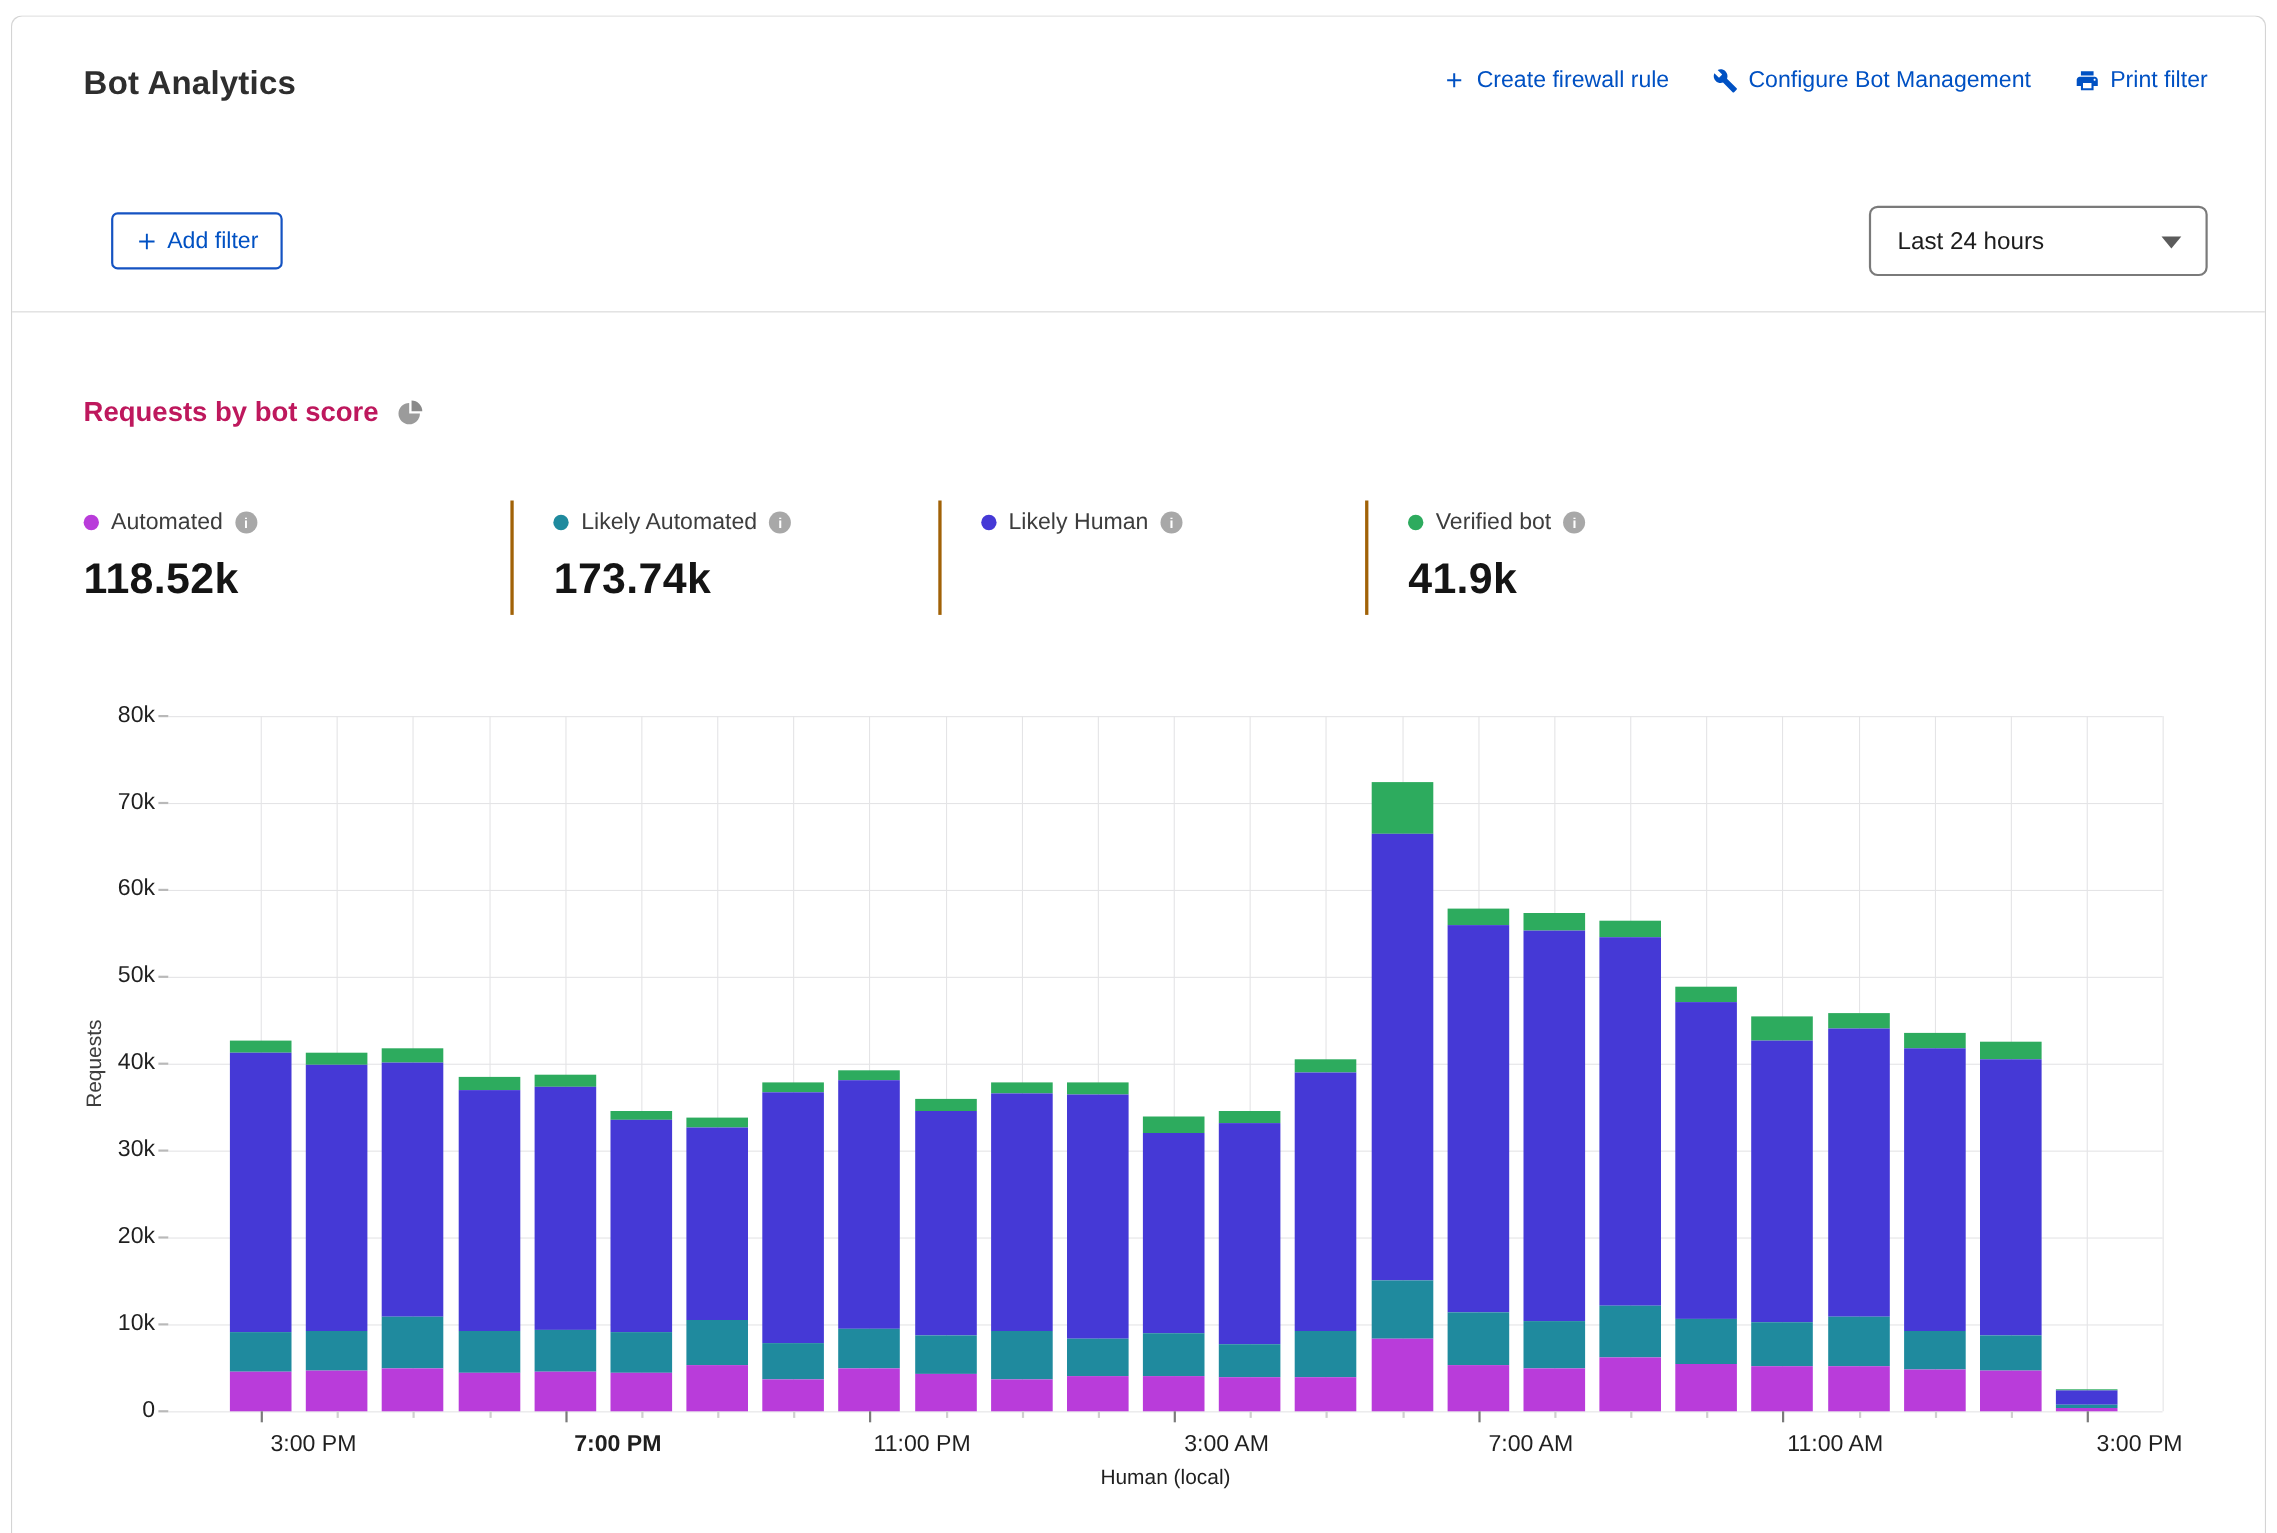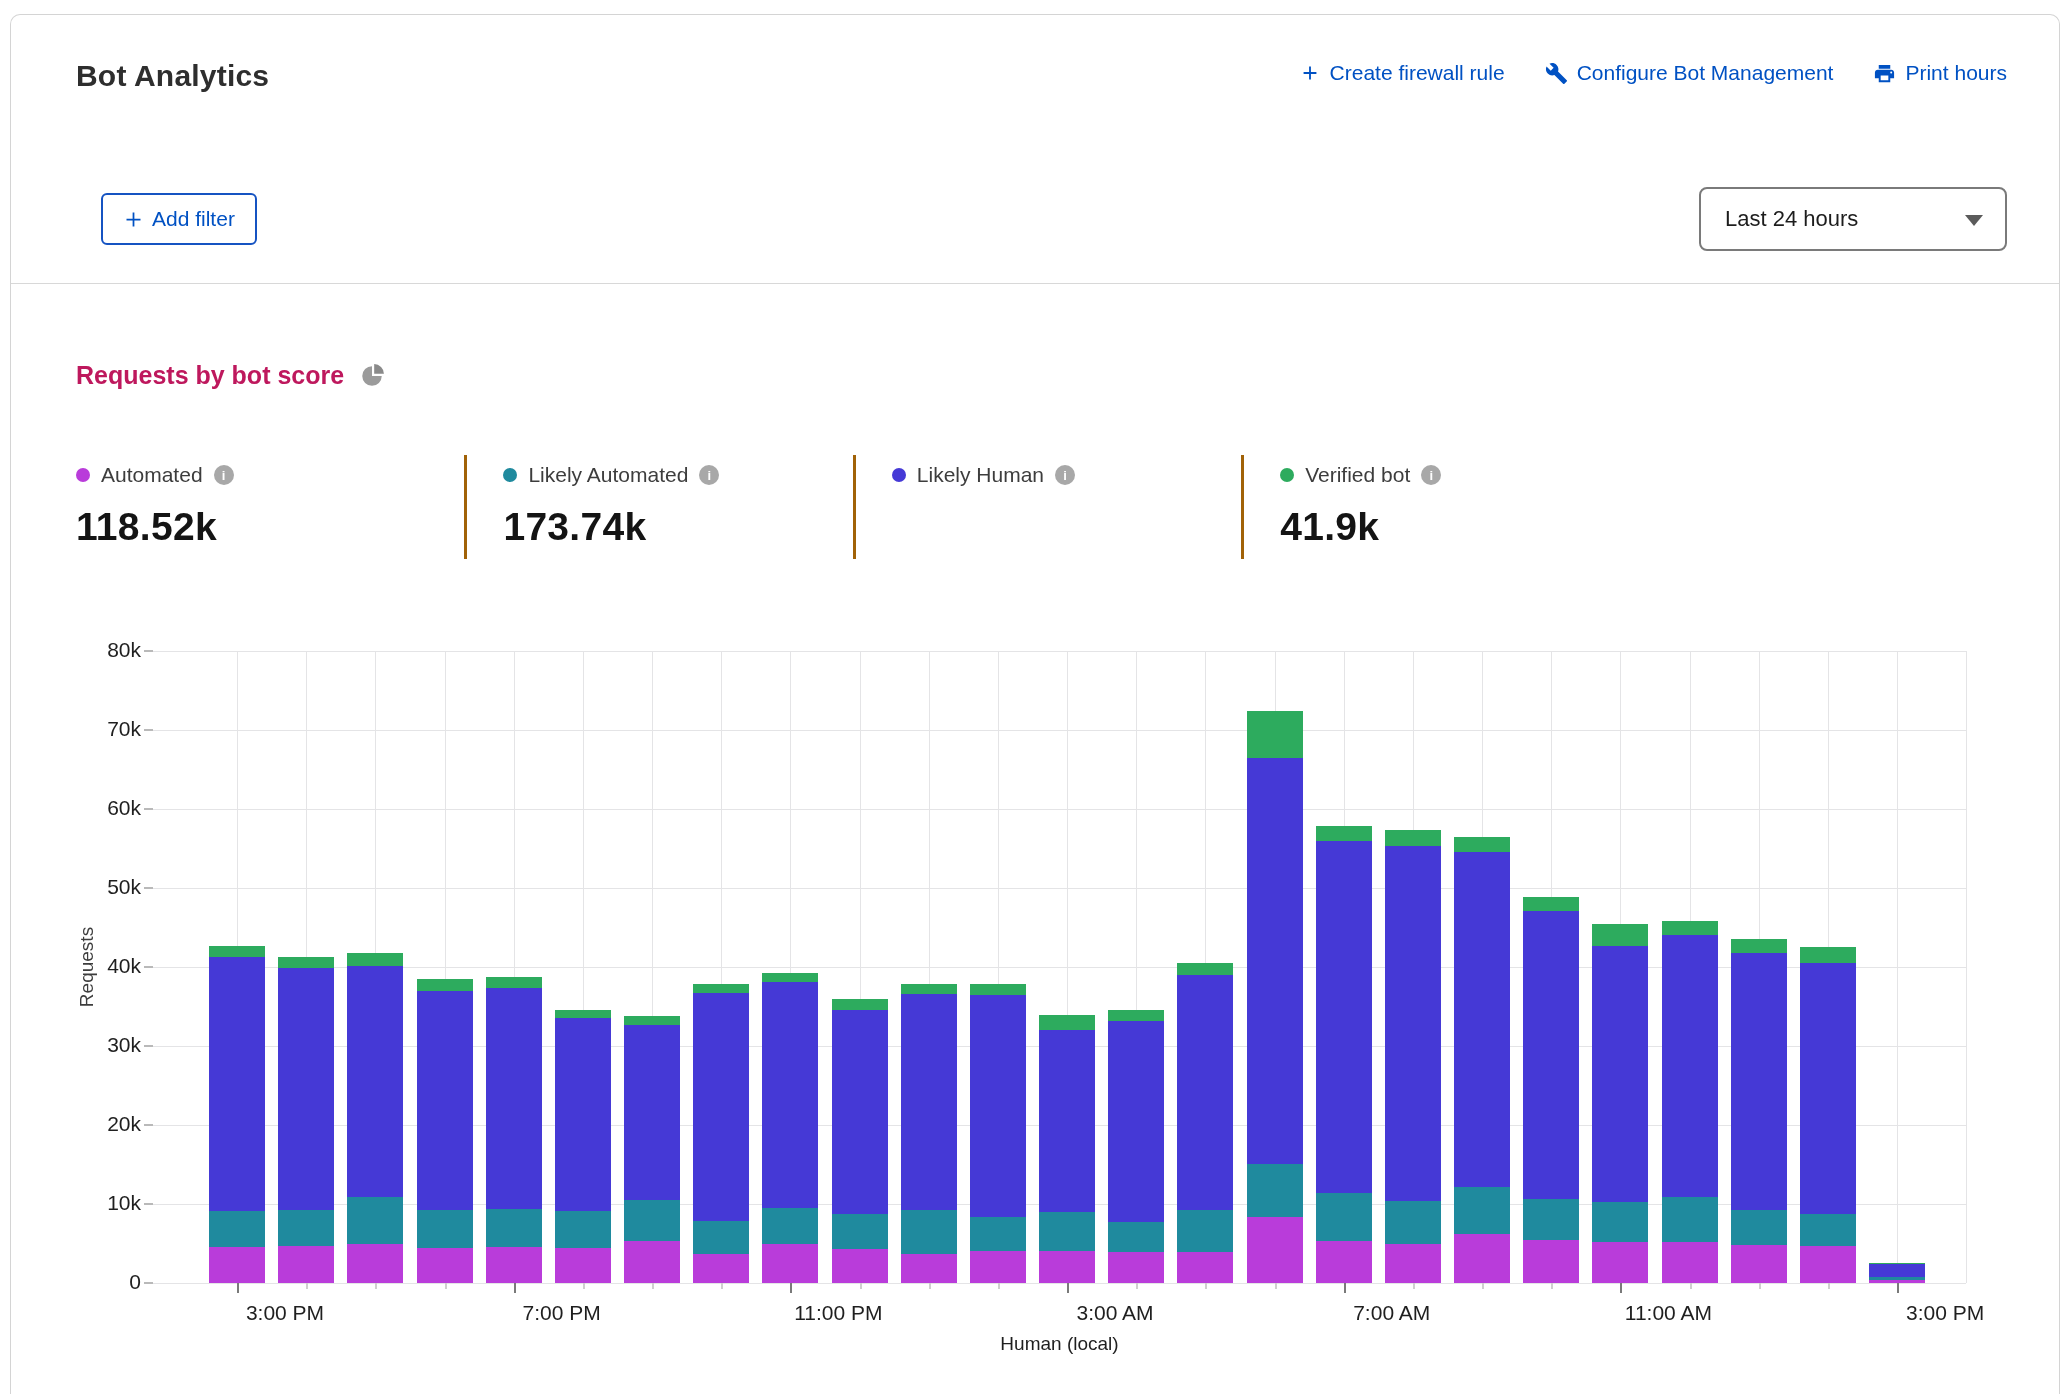--- a/index.html
+++ b/index.html
@@ -62,21 +62,21 @@
             </svg>
         </span>
         <span>Configure Bot Management</span>
       </a>
       <a class="action-link">
         <span style="display:flex">
           <svg width="23" height="23" viewBox="0 0 24 24">
               <path fill="#0051c3" d="M19 8H5c-1.66 0-3 1.34-3 3v6h4v4h12v-4h4v-6c0-1.66-1.34-3-3-3zm-3 11H8v-5h8v5zm3-7c-.55 0-1-.45-1-1s.45-1 1-1 1 .45 1 1-.45 1-1 1zm-1-9H6v4h12V3z"></path>
             </svg>
         </span>
-        <span>Print hours</span>
+        <span>Print filter</span>
       </a>
     </div>
   </div>
 
   <div class="header-bottom">
     <button class="add-filter">
       <span style="display:flex">
         <svg width="21" height="21" viewBox="0 0 24 24">
             <path fill="#0051c3" d="M11 4h2v7h7v2h-7v7h-2v-7H4v-2h7V4z"></path>
           </svg>
@@ -338,21 +338,21 @@
         <div class="seg" style="height: 2.37px; background: rgb(31, 138, 158);"></div>
         <div class="seg" style="height: 13.43px; background: rgb(69, 57, 214);"></div>
         <div class="seg" style="height: 0.79px; background: rgb(45, 171, 94);"></div>
       </div>
       <div class="xtick" style="left: 226px; top: 1268px; height: 10px;"></div>
       <div class="xlab" style="left: 226px; top: 1286px;">3:00 PM</div>
       <div class="xtick minor" style="left: 295.17px; top: 1268px; height: 6px;"></div>
       <div class="xtick minor" style="left: 364.34px; top: 1268px; height: 6px;"></div>
       <div class="xtick minor" style="left: 433.51px; top: 1268px; height: 6px;"></div>
       <div class="xtick" style="left: 502.68px; top: 1268px; height: 10px;"></div>
-      <div class="xlab" style="left: 502.68px; top: 1286px;">7:00 PM</div>
+      <div class="xlab" style="left: 502.68px; top: 1286px; font-weight: bold;">7:00 PM</div>
       <div class="xtick minor" style="left: 571.85px; top: 1268px; height: 6px;"></div>
       <div class="xtick minor" style="left: 641.02px; top: 1268px; height: 6px;"></div>
       <div class="xtick minor" style="left: 710.19px; top: 1268px; height: 6px;"></div>
       <div class="xtick" style="left: 779.36px; top: 1268px; height: 10px;"></div>
       <div class="xlab" style="left: 779.36px; top: 1286px;">11:00 PM</div>
       <div class="xtick minor" style="left: 848.53px; top: 1268px; height: 6px;"></div>
       <div class="xtick minor" style="left: 917.7px; top: 1268px; height: 6px;"></div>
       <div class="xtick minor" style="left: 986.87px; top: 1268px; height: 6px;"></div>
       <div class="xtick" style="left: 1056.04px; top: 1268px; height: 10px;"></div>
       <div class="xlab" style="left: 1056.04px; top: 1286px;">3:00 AM</div>

